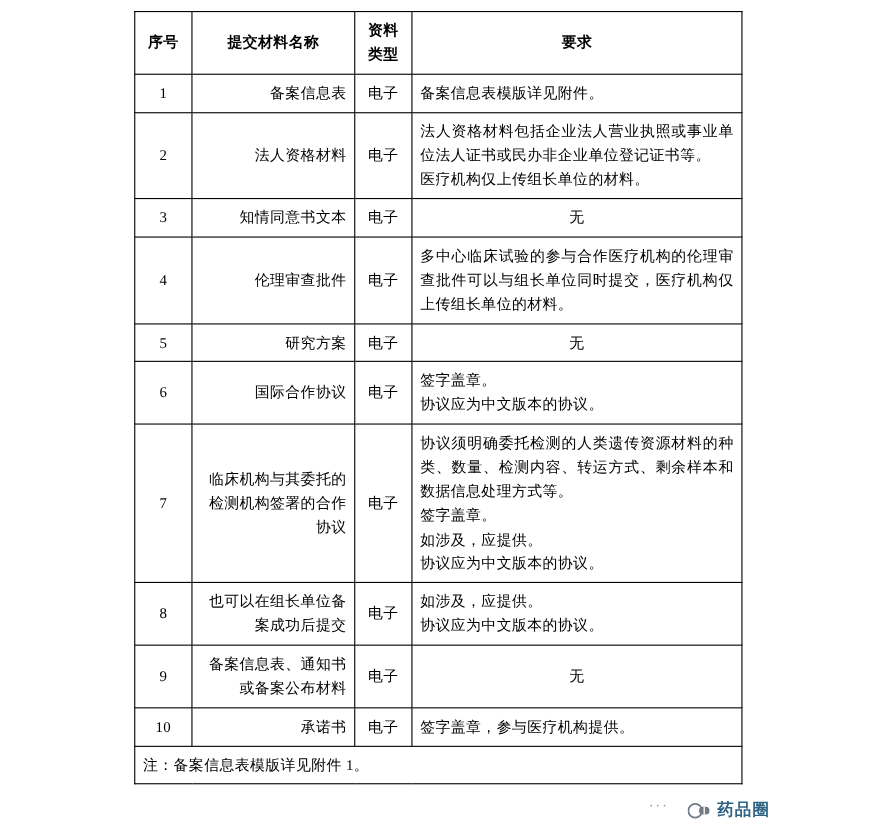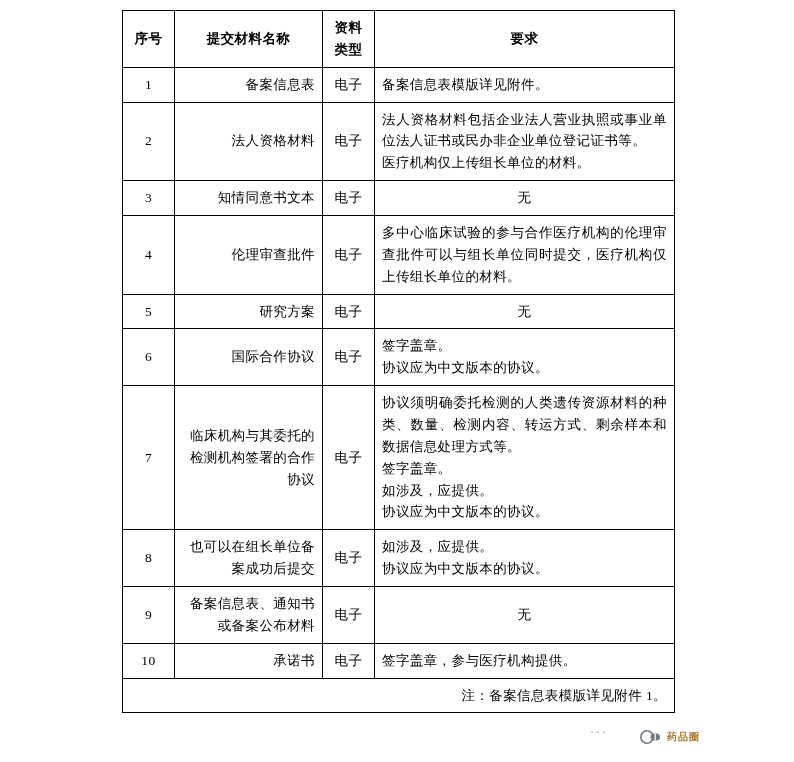--- a/index.html
+++ b/index.html
@@ -54,21 +54,21 @@
   }
   .c { text-align: center; }
   .name-cell { text-align: right; }
   .req-cell { text-align: left; }
   .req-cell p {
     margin: 0;
     text-align: justify;
     text-justify: inter-ideograph;
   }
   .note-row td {
-    text-align: right;
+    text-align: left;
     padding-left: 14px;
     padding-top: 9px;
     padding-bottom: 9px;
     margin-left: 48px;
   }
   .tall { height: 30px; }
 
   
   .watermark {
     position: absolute;
@@ -80,23 +80,23 @@
     opacity: 0.85;
   }
   .wm-icon {
     width: 21px;
     height: 18px;
     position: relative;
   }
   .wm-icon svg { display: block; }
   .wm-text {
     font-family: "Liberation Sans", sans-serif;
-    font-size: 10px;
+    font-size: 15px;
     font-weight: bold;
-    color: #a16207;
+    color: #0c4a6e;
     letter-spacing: 1px;
   }
   .wm-dots {
     position: absolute;
     right: 120px;
     bottom: 22px;
     color: #8a9199;
     font-size: 12px;
     letter-spacing: 2px;
   }

